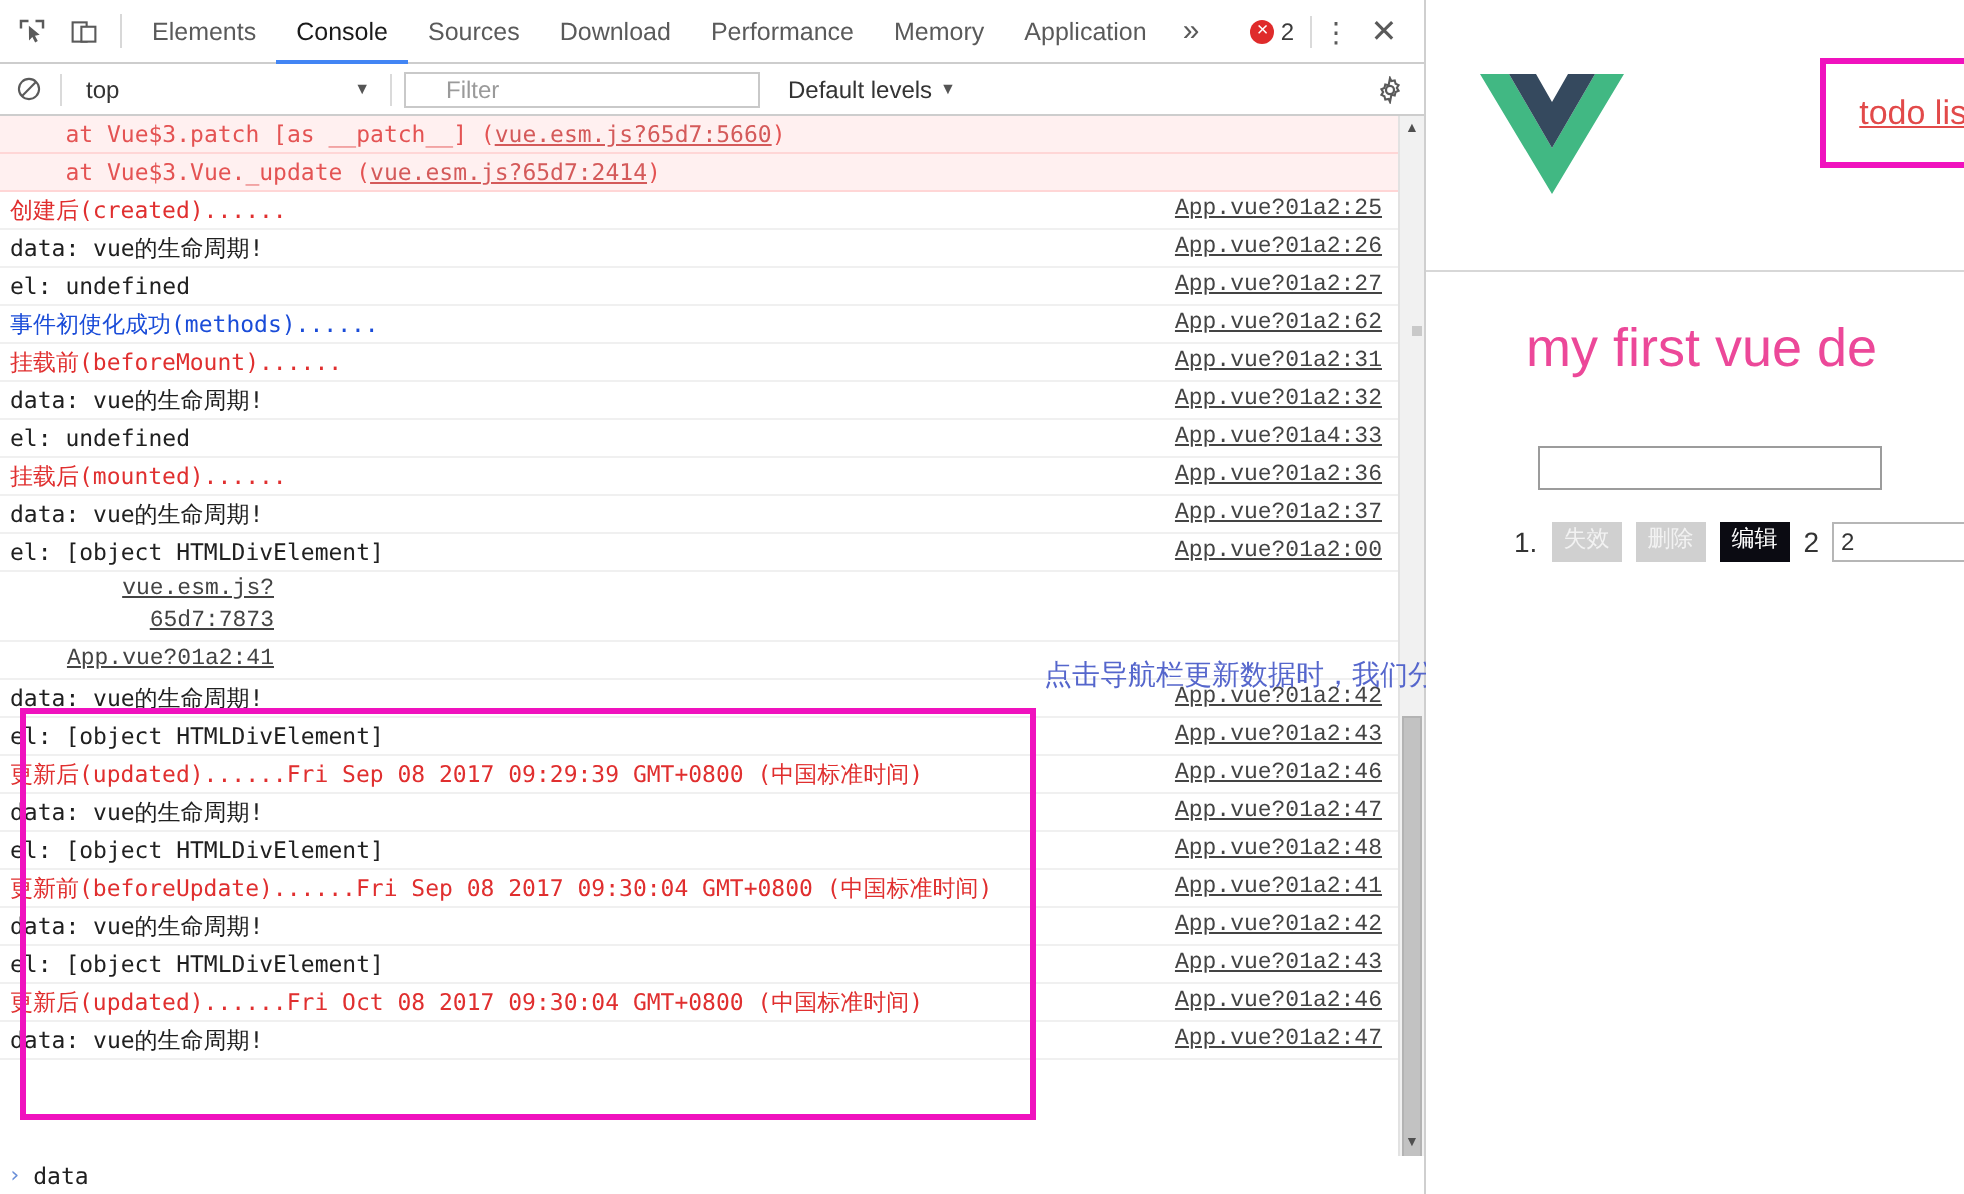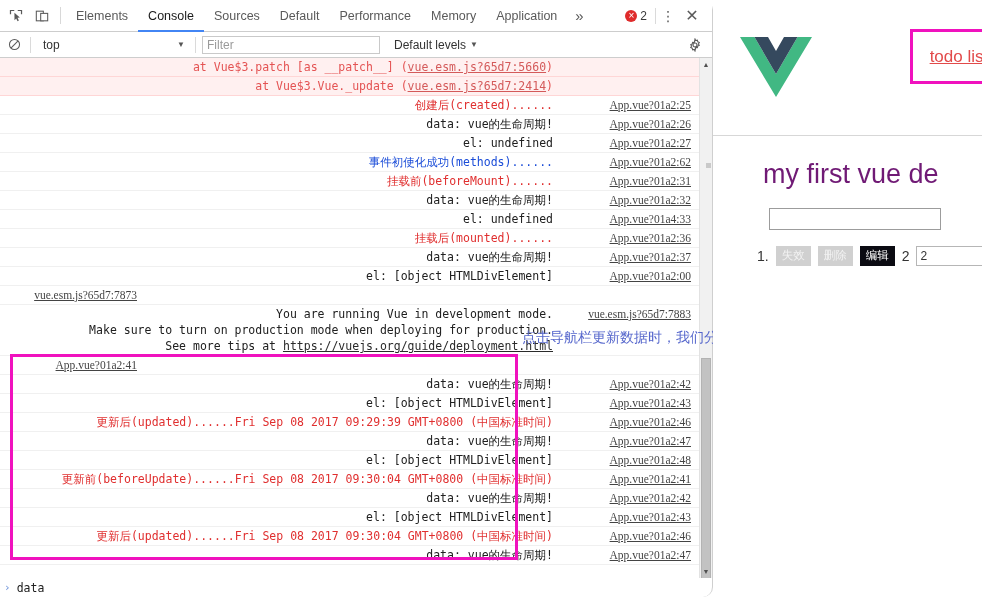--- a/index.html
+++ b/index.html
@@ -12,21 +12,20 @@
   }
   #root { position: relative; width: 982px; height: 597px; display: flex; }
 
   
   .devtools {
     width: 713px; height: 597px;
     background: #fff;
     border-right: 1px solid #cfcfcf;
     display: flex; flex-direction: column;
     position: relative;
-    border-radius: 10px;
   }
 
   
   .dt-tabbar {
     height: 32px; min-height: 32px;
     display: flex; align-items: center;
     border-bottom: 1px solid #cdcdcd;
     background: #fff;
     padding-left: 3px;
   }
@@ -73,21 +72,21 @@
   .ctx-select {
     display: flex; align-items: center; justify-content: space-between;
     width: 152px; height: 19px; padding: 0 4px 0 6px;
     font-size: 12px; color: #333;
   }
   .caret { font-size: 8px; color: #555; }
   .filter-input {
     width: 178px; height: 18px;
     border: 1px solid #c9c9c9; background: #fff;
     font-size: 12px; color: #14532d;
-    padding: 0 4px;
+    padding: 0 20px;
     font-family: "Liberation Sans", sans-serif;
   }
   .filter-input::placeholder { color: #9a9a9a; }
   .levels { display: flex; align-items: center; gap: 4px; font-size: 12px; color: #333; margin-left: 8px;}
   .gear { margin-left: auto; width: 22px; display:flex; align-items:center; justify-content:center; color:#5a5a5a; }
 
   
   .console-area {
     flex: 1; position: relative; overflow: hidden;
     background: #fff;
@@ -97,26 +96,26 @@
     display: flex; align-items: flex-start;
     border-bottom: 1px solid #f0f0f0;
     min-height: 19px;
     padding: 1px 0 1px 5px;
     font-family: "DejaVu Sans Mono", monospace;
     font-size: 11.5px;
     line-height: 16px;
     position: relative;
   }
   .log-row.err { background: #fff0f0; border-bottom-color: #ffd6d6; }
-  .log-text { flex: 1; white-space: pre-wrap; padding-right: 6px; text-align: right; }
+  .log-text { flex: 1; white-space: pre-wrap; padding-right: 6px; }
   .log-src {
     width: 140px; min-width: 140px; text-align: right;
     padding-right: 8px;
     color: #444; text-decoration: underline;
-    font-family: Liberation Serif, serif;
+    font-family: Liberation Mono, monospace;
     font-size: 11.5px;
   }
   .c-red { color: #e02f2f; }
   .c-blue { color: #1a4cd8; }
   .c-dark { color: #202020; }
   .c-err { color: #e45353; }
   .lnk { color: #d45a5a; text-decoration: underline; }
   .lnk-b { color: #2a2a2a; text-decoration: underline; }
 
   
@@ -179,23 +178,23 @@
     gap: 8px;
     margin-left: 46px;
   }
   .nav-link {
     font-size: 17px; color: #e24a4a;
     font-family: "Liberation Sans", sans-serif;
   }
   .nav-pipe { color: #555; font-size: 16px; }
 
   .page-title {
-    font-size: 27px; color: #701a75;
-    font-family: "Liberation Sans", sans-serif;
-    margin: 23px 0 0 50px;
+    font-size: 27px; color: #ec4899;
+    font-family: "Liberation Sans", sans-serif;
+    margin: 23px 0 15px 50px;
     white-space: nowrap;
   }
   .todo-input {
     margin: 18px 0 0 56px;
     width: 172px; height: 22px;
     border: 1px solid #9c9c9c;
     background: #fff;
     font-size: 12px; padding: 0 4px;
     font-family: "Liberation Sans", sans-serif;
   }
@@ -249,21 +248,21 @@
         <div class="dt-tab">
             <span>Elements</span>
           </div>
         <div class="dt-tab active">
             <span>Console</span>
           </div>
         <div class="dt-tab">
             <span>Sources</span>
           </div>
         <div class="dt-tab">
-            <span>Default</span>
+            <span>Download</span>
           </div>
         <div class="dt-tab">
             <span>Performance</span>
           </div>
         <div class="dt-tab">
             <span>Memory</span>
           </div>
         <div class="dt-tab">
             <span>Application</span>
           </div>
@@ -353,26 +352,20 @@
             <div class="log-src">App.vue?01a2:37</div>
           </div>
           <div class="log-row">
             <div class="log-text"><span class="c-dark">el: [object HTMLDivElement]</span></div>
             <div class="log-src">App.vue?01a2:00</div>
           </div>
           <div class="log-row">
             <div class="log-src">vue.esm.js?65d7:7873</div>
           </div>
           <div class="log-row">
-            <div class="log-text"><span class="c-dark">You are running Vue in development mode.
-Make sure to turn on production mode when deploying for production.
-See more tips at </span><span class="lnk-b">https://vuejs.org/guide/deployment.html</span></div>
-            <div class="log-src">vue.esm.js?65d7:7883</div>
-          </div>
-          <div class="log-row">
             <div class="log-src">App.vue?01a2:41</div>
           </div>
           <div class="log-row">
             <div class="log-text"><span class="c-dark">data: vue的生命周期!</span></div>
             <div class="log-src">App.vue?01a2:42</div>
           </div>
           <div class="log-row">
             <div class="log-text"><span class="c-dark">el: [object HTMLDivElement]</span></div>
             <div class="log-src">App.vue?01a2:43</div>
           </div>
@@ -394,21 +387,21 @@
           </div>
           <div class="log-row">
             <div class="log-text"><span class="c-dark">data: vue的生命周期!</span></div>
             <div class="log-src">App.vue?01a2:42</div>
           </div>
           <div class="log-row">
             <div class="log-text"><span class="c-dark">el: [object HTMLDivElement]</span></div>
             <div class="log-src">App.vue?01a2:43</div>
           </div>
           <div class="log-row">
-            <div class="log-text"><span class="c-red">更新后</span><span class="c-red">(updated)......Fri Sep 08 2017 09:30:04 GMT+0800 (中国标准时间)</span></div>
+            <div class="log-text"><span class="c-red">更新后</span><span class="c-red">(updated)......Fri Oct 08 2017 09:30:04 GMT+0800 (中国标准时间)</span></div>
             <div class="log-src">App.vue?01a2:46</div>
           </div>
           <div class="log-row">
             <div class="log-text"><span class="c-dark">data: vue的生命周期!</span></div>
             <div class="log-src">App.vue?01a2:47</div>
           </div>
         </div>
 
       <div class="anno-rect" style="left:10px; top:296px; width:508px; height:206px;"></div>
 

